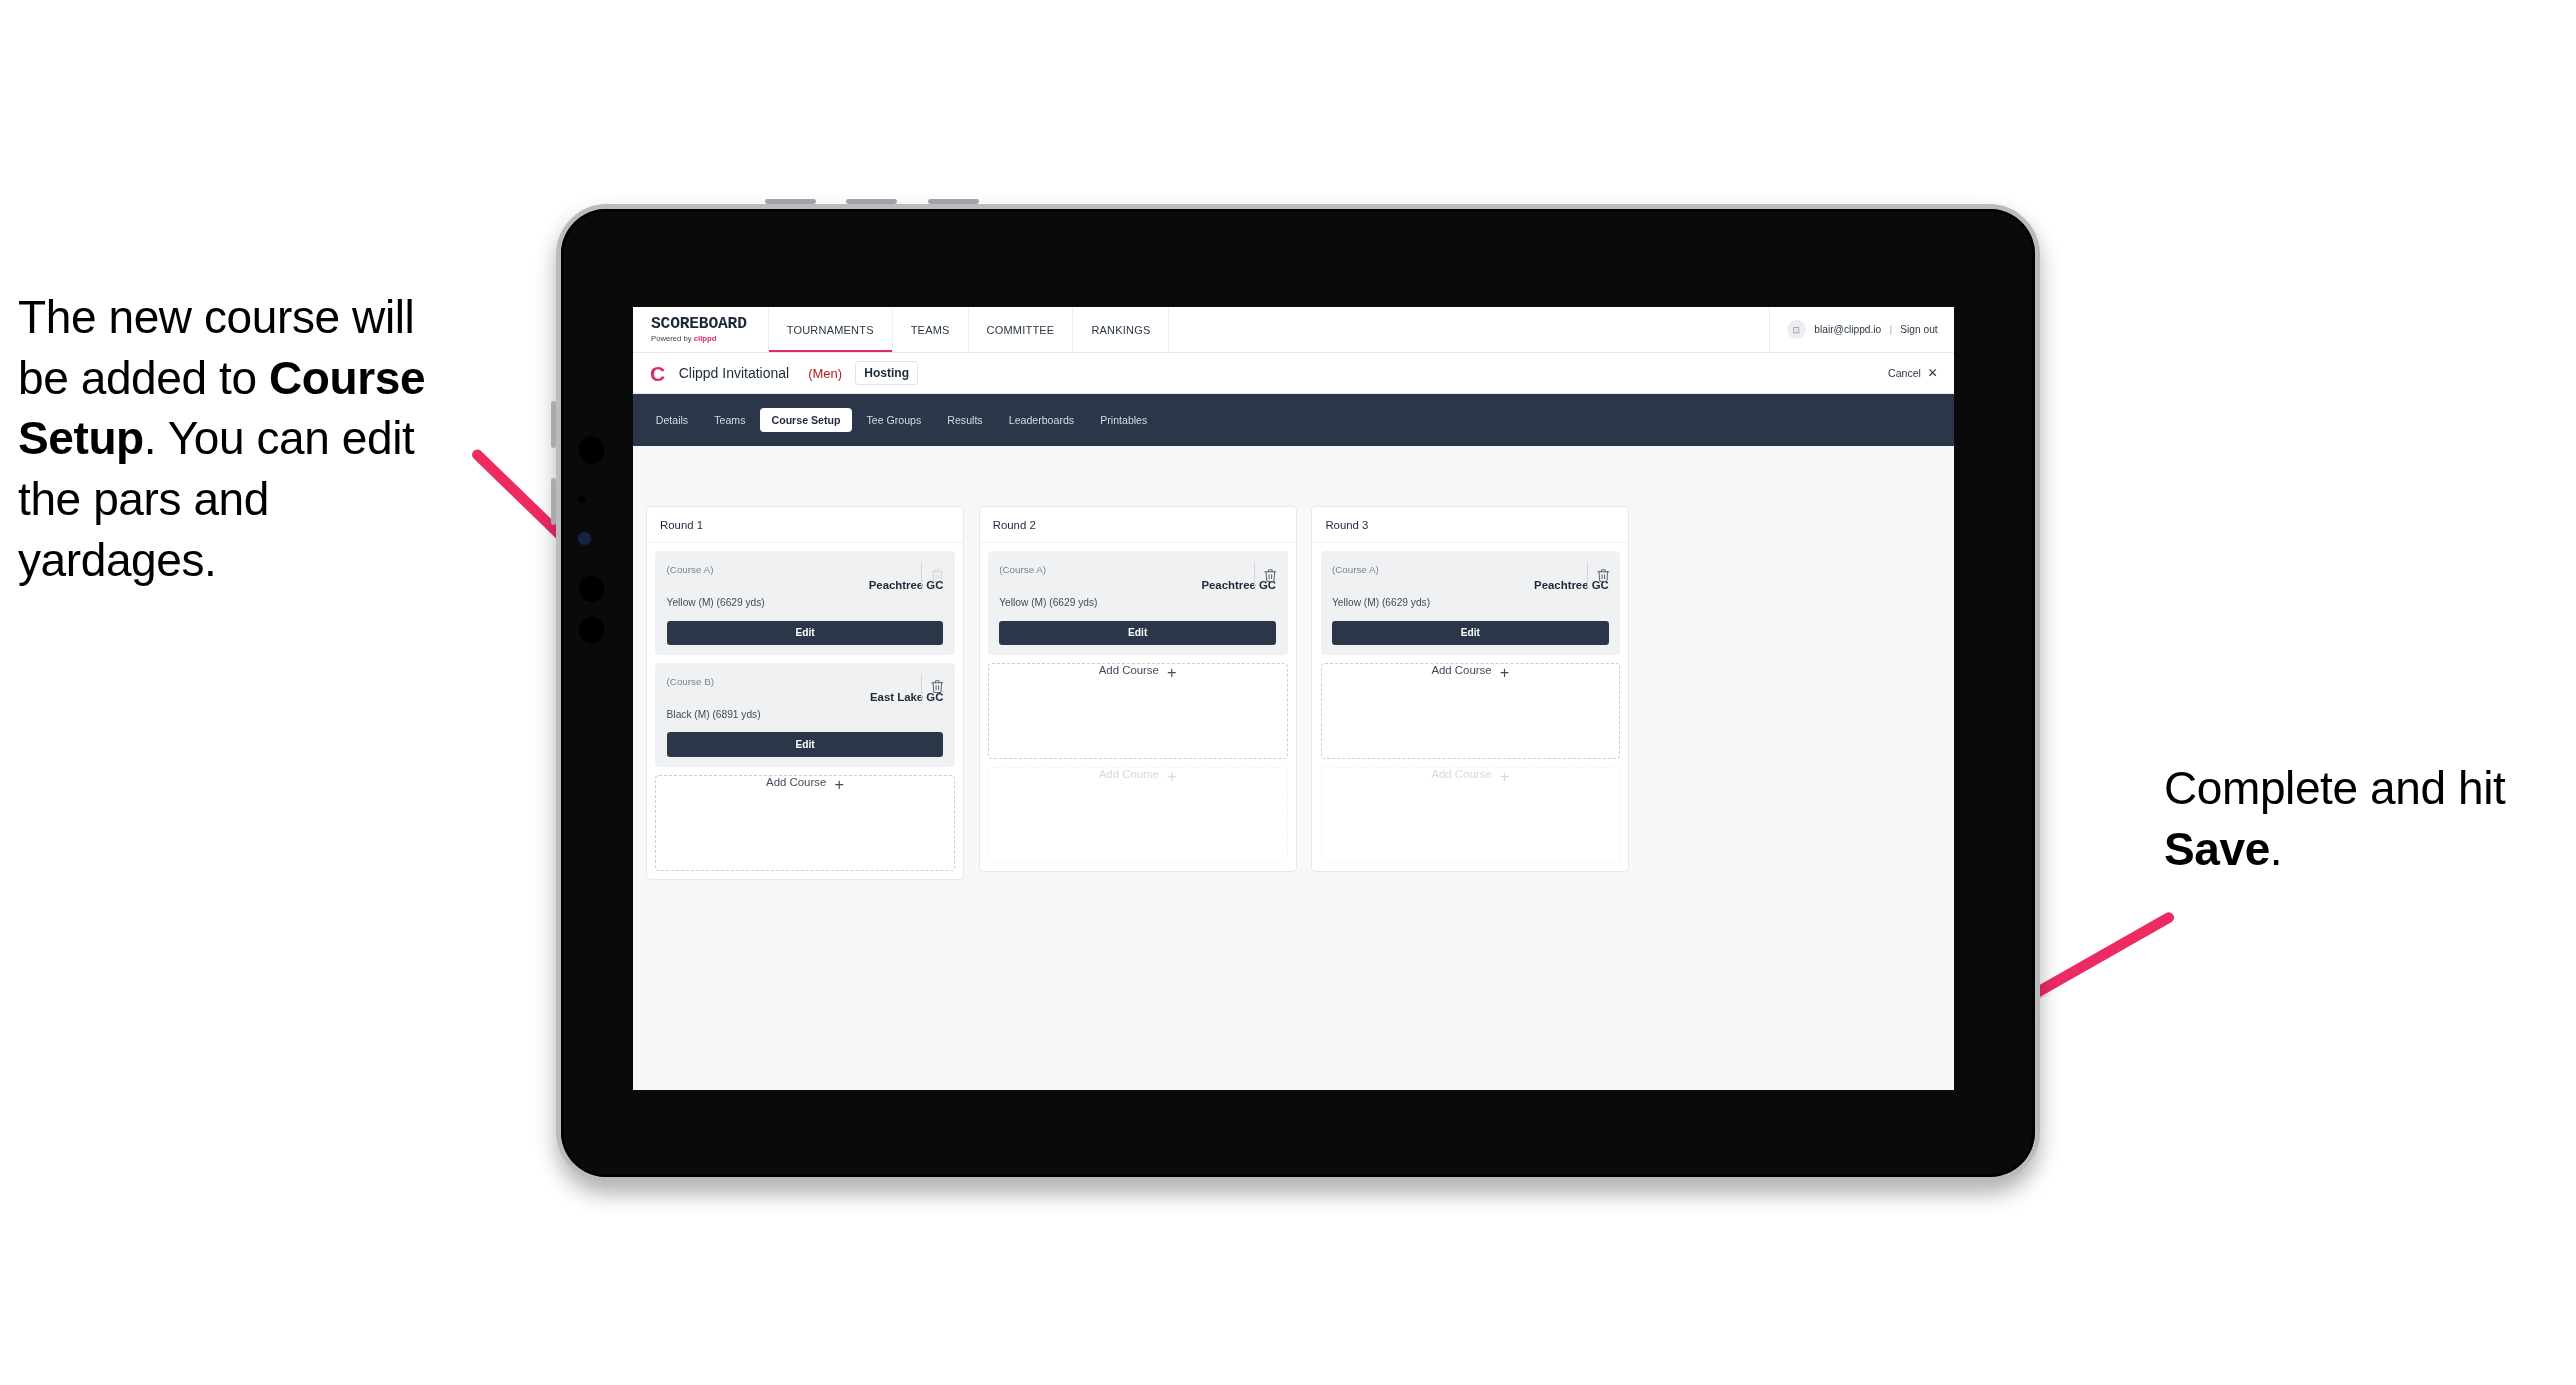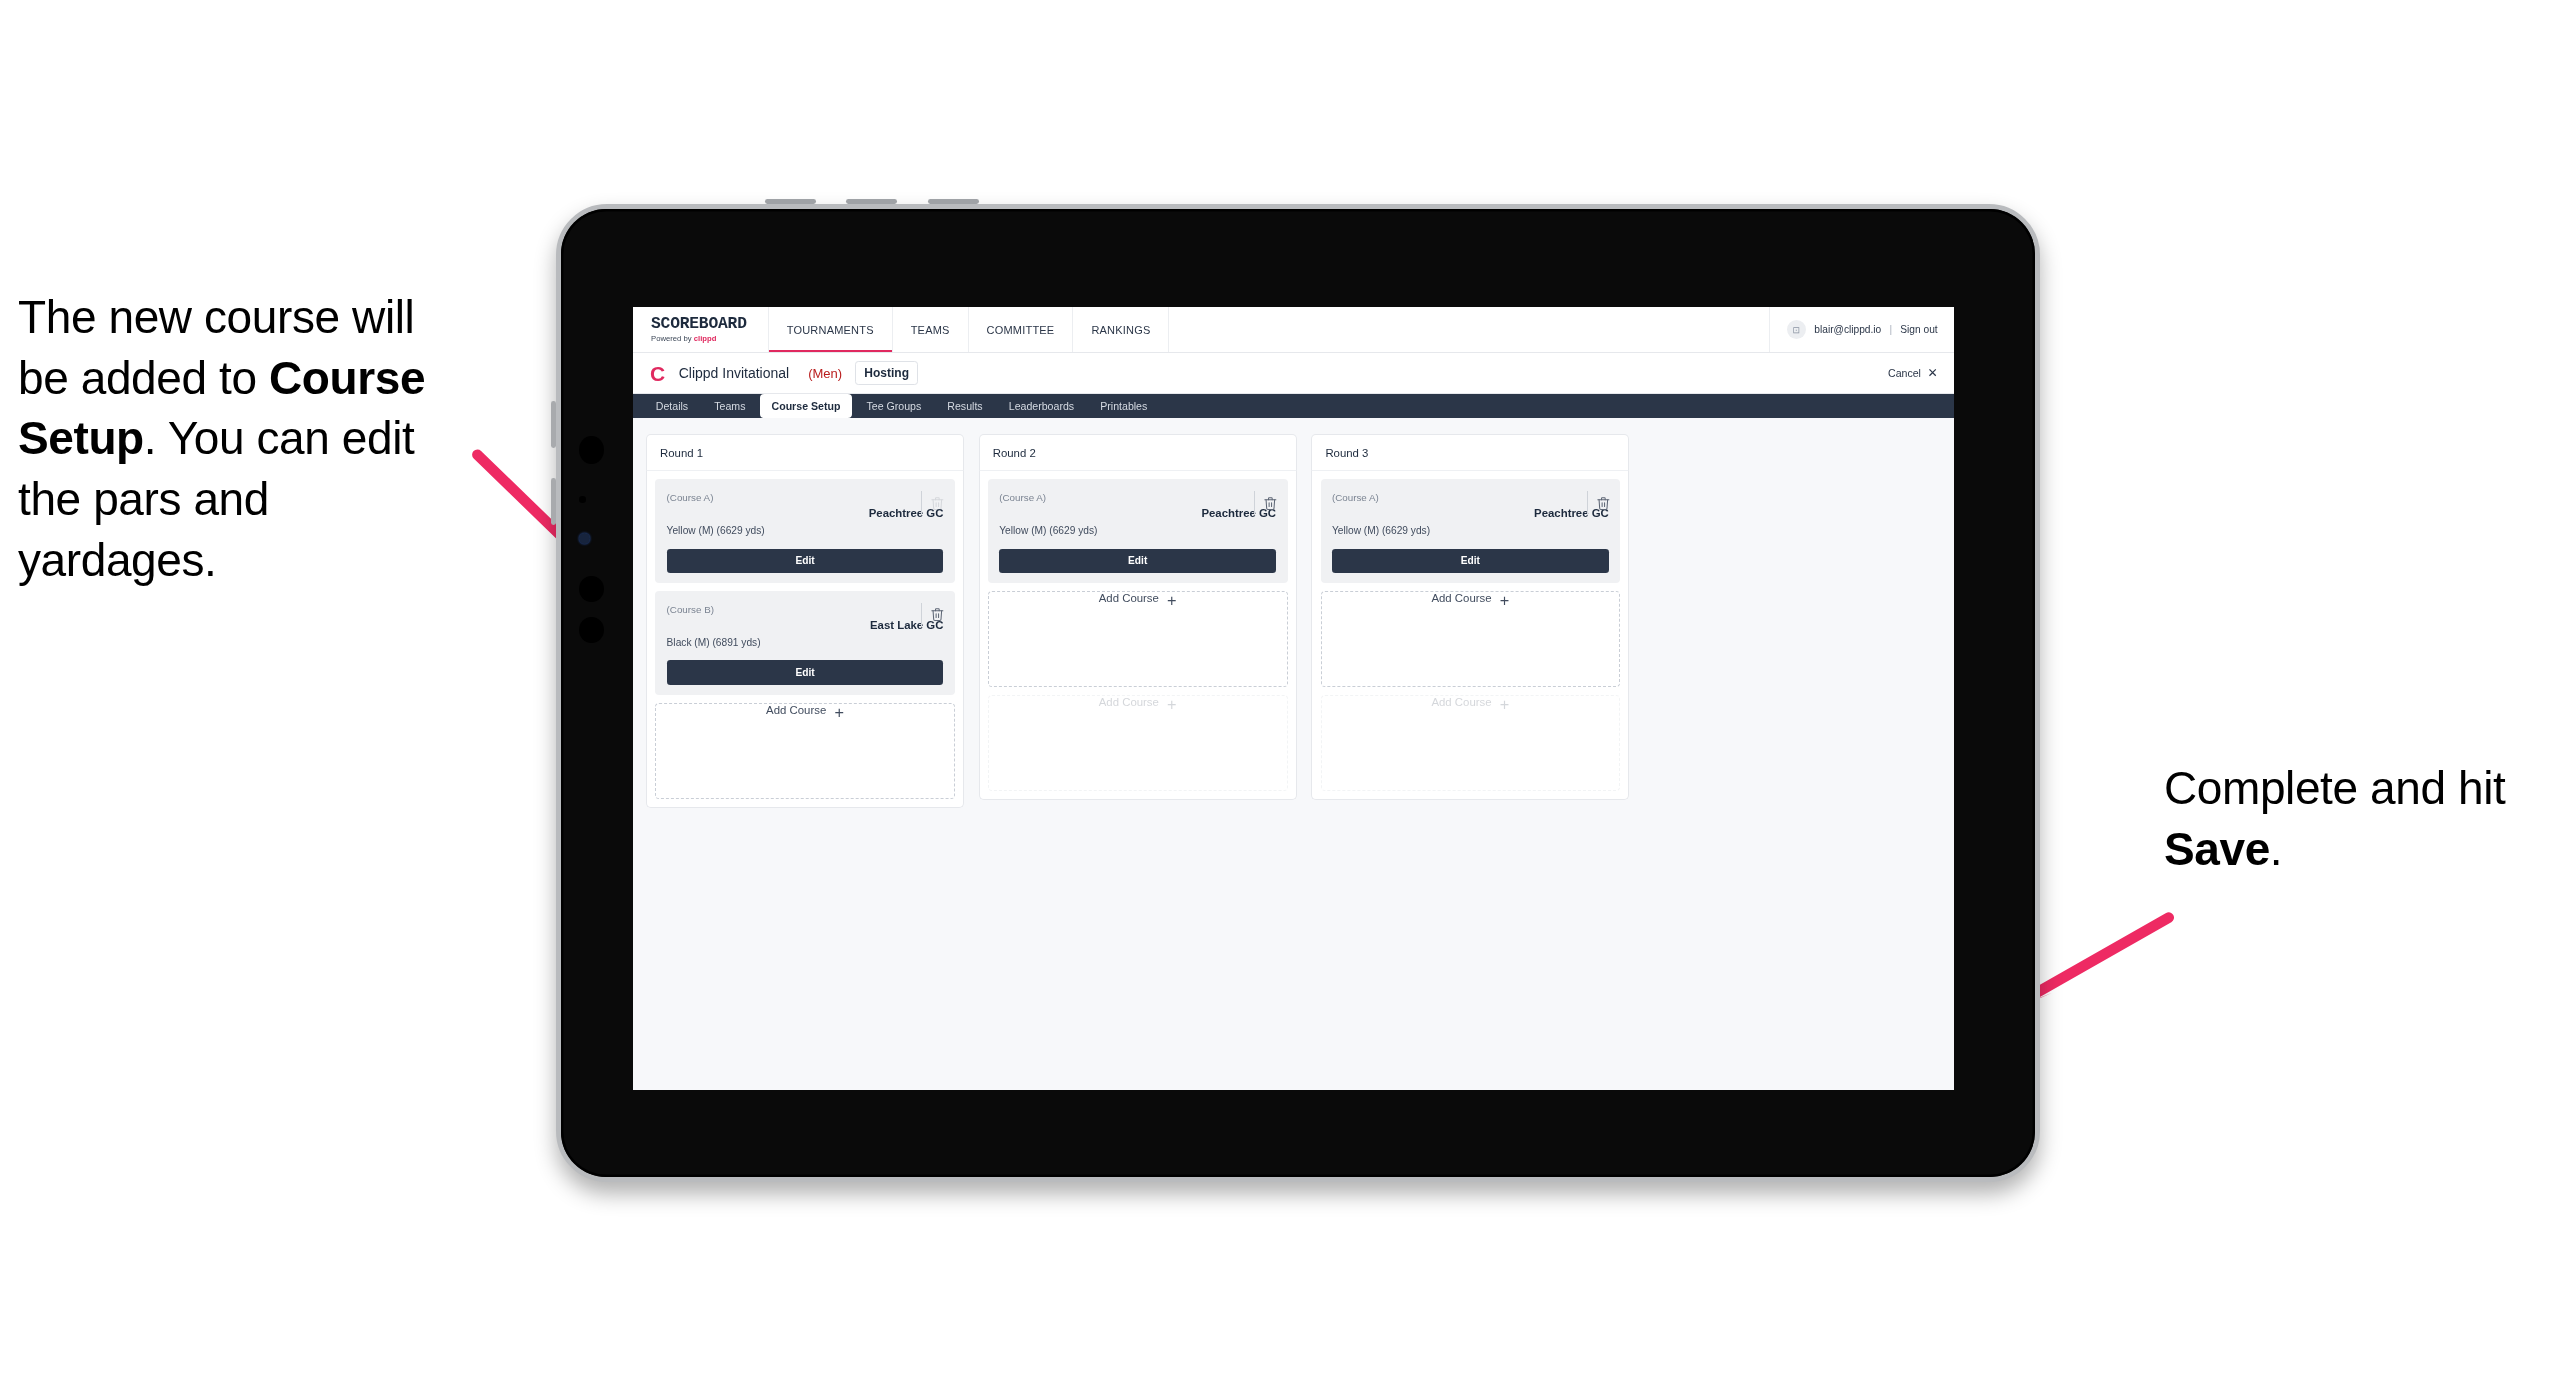--- a/index.html
+++ b/index.html
@@ -122,35 +122,35 @@
   #titlebar-spacer { flex:1; }
   #cancel-btn {
     display:flex;align-items:center;gap:6.5px;
     font-size:10.6px; color:#2b3648; cursor:pointer;
   }
   #cancel-x { font-size:12.2px; }
 
   
   #subnav {
     display:flex; align-items:center; gap:3.3px;
-    height:24px; background:#2b3648;
+    height:52px; background:#2b3648;
     padding:0 11.4px;
   }
   .subnav-item {
     padding:5.7px 11.4px; border-radius:4.1px;
     font-size:10.6px; color:#d5dae2; cursor:pointer;
   }
   .subnav-item.active {
     background:#ffffff; color:#1d2a3d; font-weight:bold;
   }
 
   
   #board {
     display:flex; gap:14.7px;
-    padding:16.3px 13px; align-items:flex-start;
+    padding:16.3px 13px; align-items:flex-start;margin-top:44px;
   }
   .round-col { width:318px; flex:0 0 318px; }
   .round-head {
     background:#ffffff; border:0.8px solid #e6e8ec;
     border-bottom:none; border-radius:4.9px 4.9px 0 0;
     padding:11.4px 13px;
     font-size:11.4px; color:#1d2a3d;
   }
   .round-body {
     background:#ffffff; border:0.8px solid #e6e8ec;

